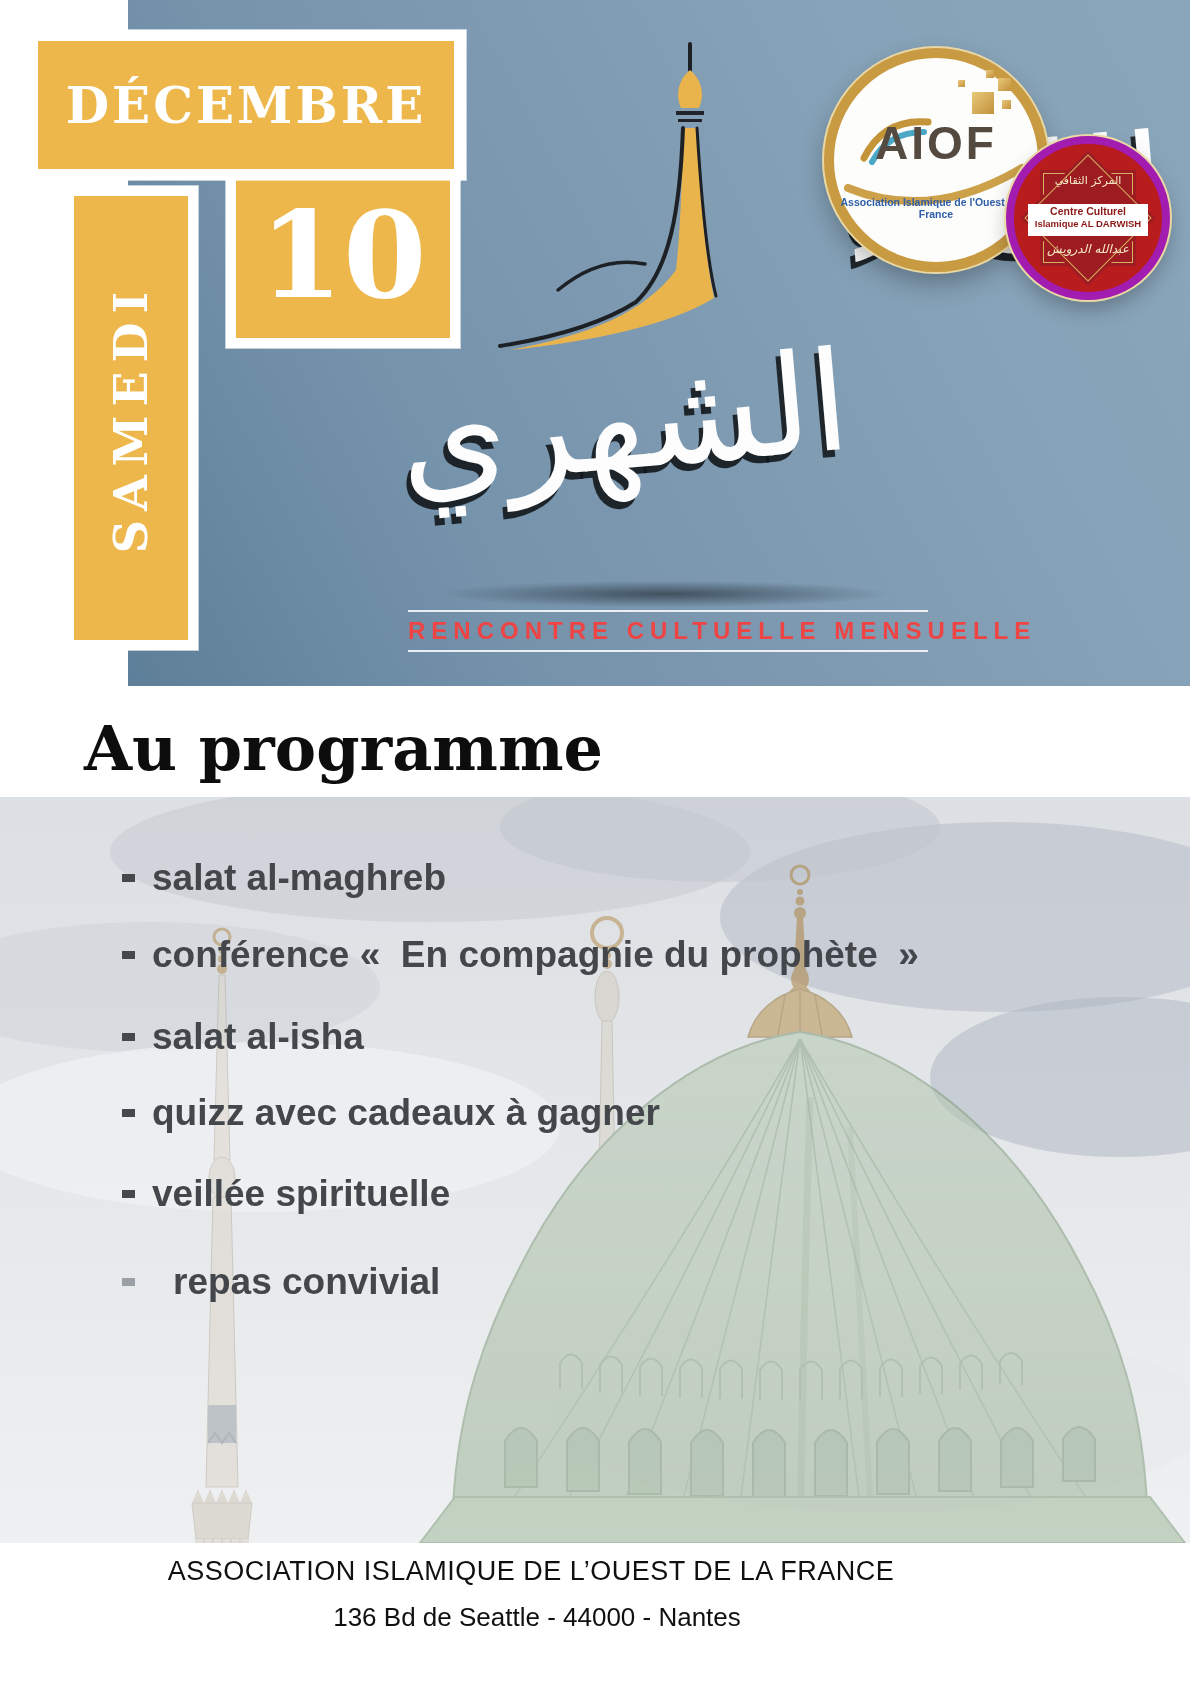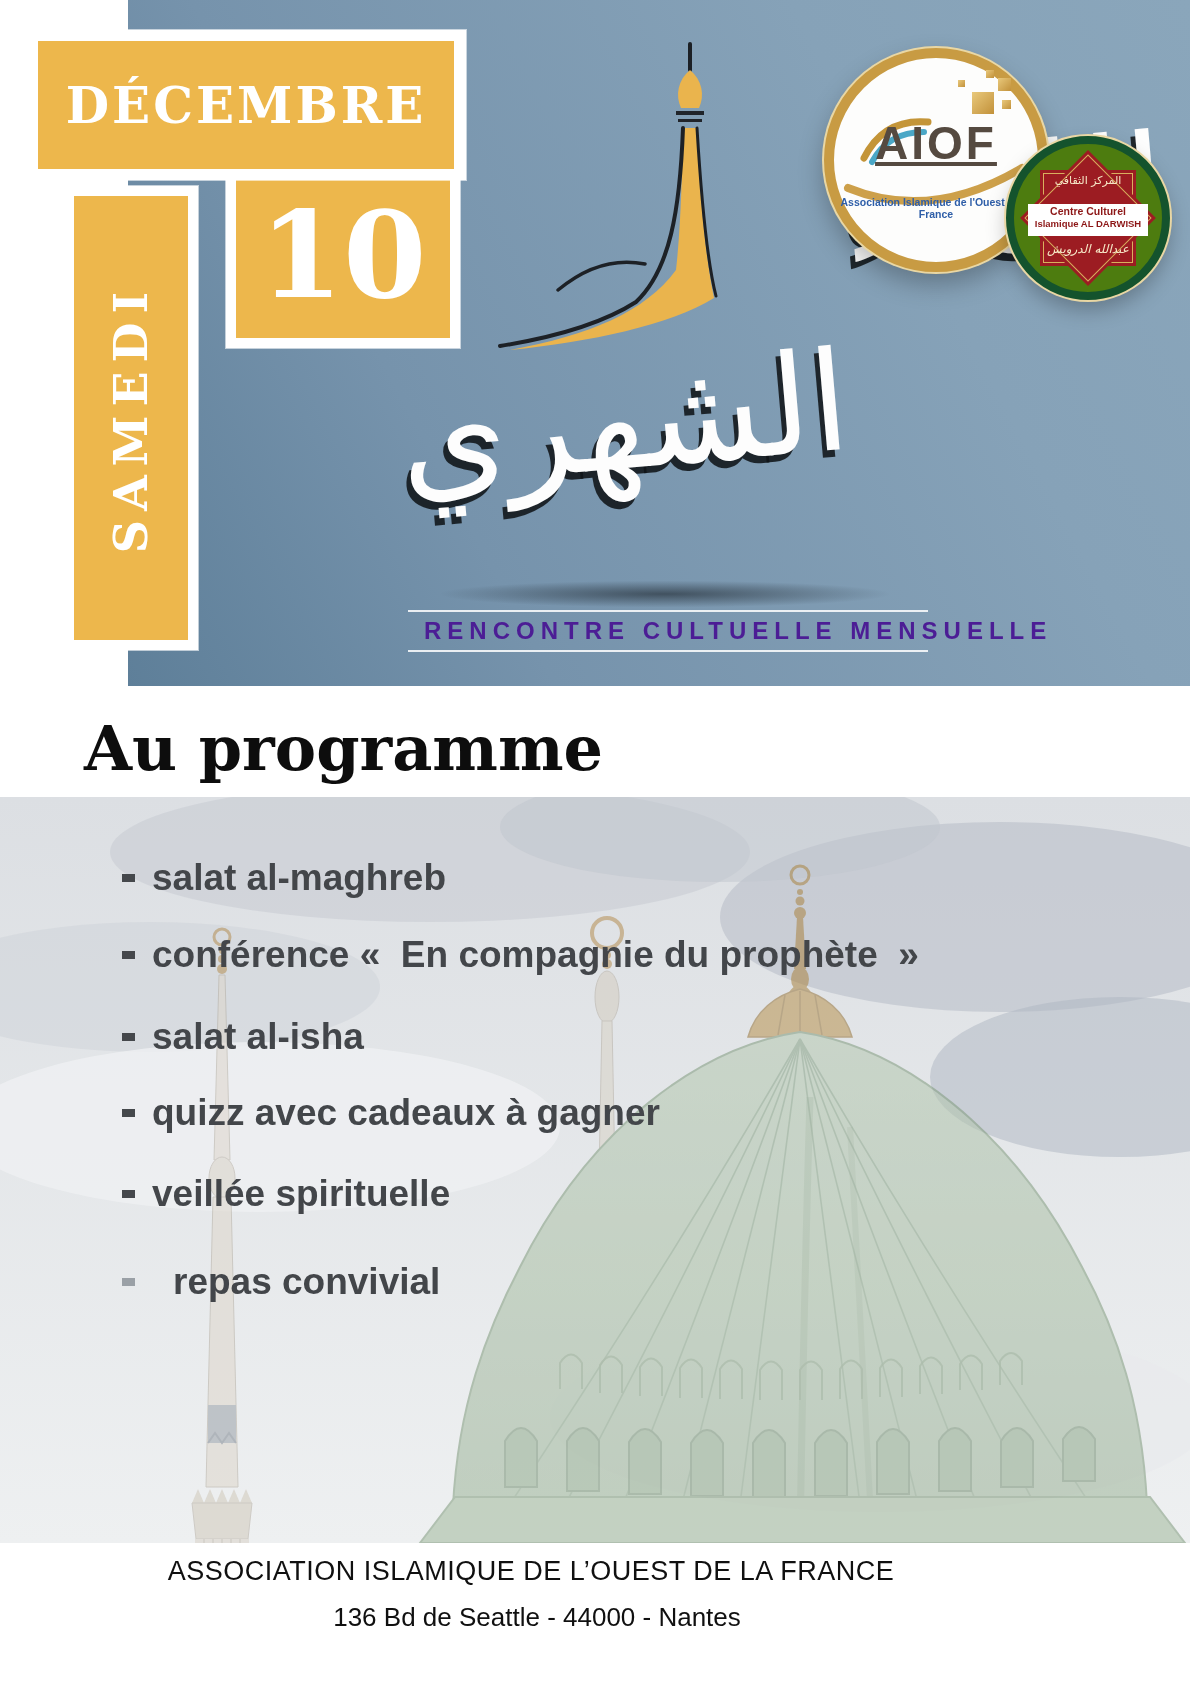--- a/index.html
+++ b/index.html
@@ -13,22 +13,22 @@
   .minaret-svg{position:absolute;left:440px;top:40px;z-index:2;}
   .callig{position:absolute;z-index:2;font-family:"DejaVu Sans",sans-serif;color:#fdfdfd;
           direction:rtl;line-height:1;text-shadow:-5px 7px 0 rgba(16,20,24,.88);}
   .callig-1{right:22px;top:128px;font-size:150px;transform:rotate(-5deg);}
   .callig-2{left:398px;top:352px;font-size:138px;transform:rotate(-5deg);}
   .callig-shadow{position:absolute;left:430px;top:580px;width:470px;height:28px;z-index:1;
           background:radial-gradient(ellipse at center,rgba(18,24,30,.55) 0%,rgba(18,24,30,0) 68%);}
 
   .subtitle-banner{position:absolute;left:408px;top:610px;width:520px;z-index:3;text-align:center;}
   .subtitle-line{height:2px;background:rgba(255,255,255,.85);}
-  .subtitle-text{margin:5px 16px;font-size:24px;font-weight:bold;letter-spacing:6px;
-                 color:#4c1d95;white-space:nowrap;}
+  .subtitle-text{margin:5px 0;font-size:24px;font-weight:bold;letter-spacing:6px;
+                 color:#ef4444;white-space:nowrap;}
 
   
   .frame{position:absolute;background:#ffffff;box-shadow:0 0 0 1px rgba(255,255,255,.6);}
   .frame-inner{width:100%;height:100%;background:#edb74c;display:flex;align-items:center;justify-content:center;}
   .month-banner{left:26px;top:30px;width:440px;height:150px;padding:0;z-index:5;}
   .month-banner .frame-inner{margin:11px 12px;width:416px;height:128px;}
   .month-text{font-family:"DejaVu Serif",serif;font-weight:bold;color:#ffffff;
               font-size:50px;letter-spacing:3px;}
   .day-number-box{left:226px;top:162px;width:234px;height:186px;z-index:4;}
   .day-number-box .frame-inner{margin:10px;width:214px;height:166px;}
@@ -44,27 +44,27 @@
   .logo-aiof{position:absolute;left:824px;top:48px;width:204px;height:204px;z-index:6;
              background:#fdfdfc;border:10px solid #c89b43;border-radius:50%;
              box-shadow:0 0 0 2px #e9d7a4,0 12px 26px rgba(0,0,0,.28);}
   .aiof-squares span{position:absolute;background:linear-gradient(135deg,#e9c97c,#c2913a);}
   .aiof-sq1{left:138px;top:34px;width:22px;height:22px;}
   .aiof-sq2{left:164px;top:20px;width:13px;height:13px;}
   .aiof-sq3{left:168px;top:42px;width:9px;height:9px;}
   .aiof-sq4{left:152px;top:12px;width:8px;height:8px;}
   .aiof-sq5{left:124px;top:22px;width:7px;height:7px;}
   .aiof-acronym{position:absolute;left:0;top:58px;width:100%;text-align:center;
-                font-size:46px;font-weight:bold;color:#554a40;letter-spacing:3px;text-decoration:underline;}
+                font-size:46px;font-weight:bold;color:#554a40;letter-spacing:3px;}
   .aiof-caption{position:absolute;left:0;top:138px;width:100%;text-align:center;
                 font-size:10.5px;font-weight:bold;color:#2e5ea8;}
   .aiof-arcs{position:absolute;left:2px;top:52px;}
 
   .logo-centre{position:absolute;left:1006px;top:136px;width:148px;height:148px;z-index:7;
-               background:#4d7c0f;border:8px solid #14532d;border-radius:50%;
+               background:#b91c1c;border:8px solid #a21caf;border-radius:50%;
                box-shadow:0 0 0 2px #e9d7a4,0 10px 20px rgba(0,0,0,.25);}
   .star{position:absolute;left:50%;top:50%;width:96px;height:96px;margin:-48px 0 0 -48px;
         background:#9c1c22;box-shadow:inset 0 0 0 3px #9c1c22,inset 0 0 0 4px #d9b05e;}
   .star.rot{transform:rotate(45deg);}
   .centre-arabic-top{position:absolute;left:0;top:30px;width:100%;text-align:center;z-index:3;
         font-family:"DejaVu Sans",sans-serif;font-size:11px;color:#f7e9c8;direction:rtl;}
   .centre-band{position:absolute;left:14px;top:60px;width:120px;height:32px;background:#ffffff;z-index:3;
         text-align:center;}
   .centre-line1{font-size:10.5px;font-weight:bold;color:#8d1717;line-height:14px;}
   .centre-line2{font-size:9.5px;font-weight:bold;color:#8d1717;line-height:12px;}

